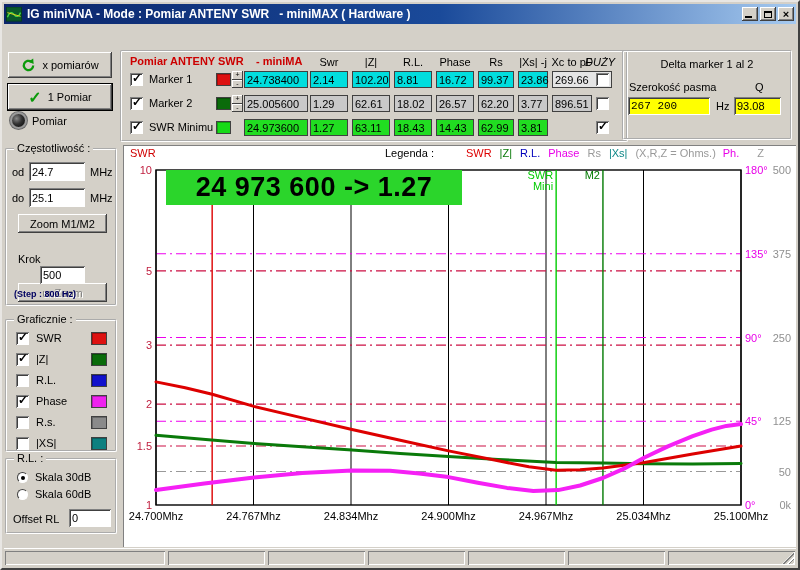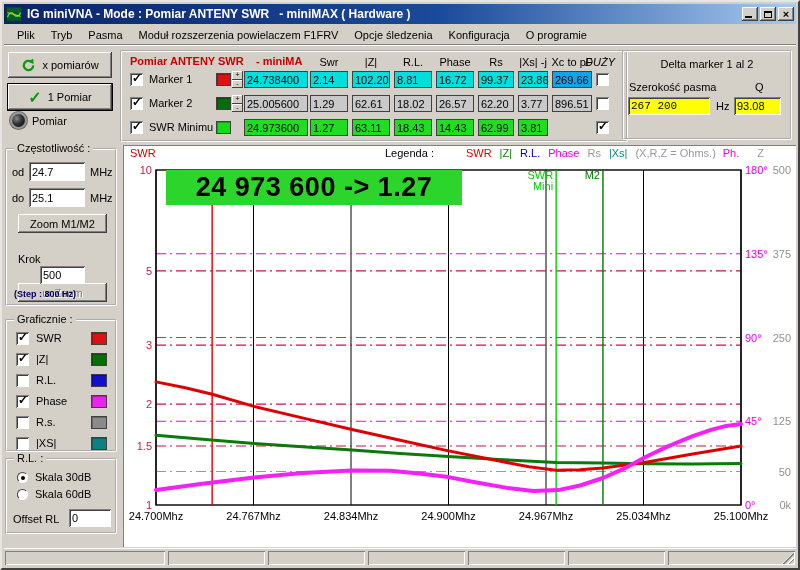--- a/index.html
+++ b/index.html
@@ -86,29 +86,20 @@
         <span class="glyph-min"></span>
       </span>
     <span class="tbtn">
         <span class="glyph-max"></span>
       </span>
     <span class="tbtn">
         <span>×</span>
       </span>
   </div>
 
-  <div class="menubar" id="menu-items">
-      <span class="mitem">Plik</span>
-      <span class="mitem">Tryb</span>
-      <span class="mitem">Pasma</span>
-      <span class="mitem">Moduł rozszerzenia powielaczem F1FRV</span>
-      <span class="mitem">Opcje śledzenia</span>
-      <span class="mitem">Konfiguracja</span>
-      <span class="mitem">O programie</span>
-    </div>
 
   <div class="btn" style="position:absolute;left:6px;top:50px;width:104px;height:26px;">
     <svg width="15" height="15" viewBox="0 0 16 16">
       <path d="M13 8a5 5 0 1 1-2-4" stroke="#0a9a0a" stroke-width="2.4" fill="none"></path>
       <polygon points="13,0.5 13.5,6.5 8,4" fill="#0a9a0a"></polygon>
     </svg>
     <span>x pomiarów</span>
   </div>
   <div class="btn default" style="position:absolute;left:6px;top:82px;width:104px;height:26px;">
     <span style="color:#0a9a0a;font-weight:bold;font-size:16px;">✓</span>
@@ -140,21 +131,21 @@
             <span>+</span>
             <span>-</span>
           </div>
           <div class="mcell" style="left: 122px; top: 0px; width: 64px; background: rgb(0, 222, 222);">24.738400</div>
           <div class="mcell" style="left: 188px; top: 0px; width: 38px; background: rgb(0, 222, 222);">2.14</div>
           <div class="mcell" style="left: 230px; top: 0px; width: 38px; background: rgb(0, 222, 222);">102.20</div>
           <div class="mcell" style="left: 272px; top: 0px; width: 38px; background: rgb(0, 222, 222);">8.81</div>
           <div class="mcell" style="left: 314px; top: 0px; width: 38px; background: rgb(0, 222, 222);">16.72</div>
           <div class="mcell" style="left: 356px; top: 0px; width: 36px; background: rgb(0, 222, 222);">99.37</div>
           <div class="mcell" style="left: 396px; top: 0px; width: 30px; background: rgb(0, 222, 222);">23.86</div>
-          <div class="mcell" style="left: 430px; top: 0px; width: 40px; background: #0ea5e9;">269.66</div>
+          <div class="mcell" style="left: 430px; top: 0px; width: 60px; background: #e5e5e5;">269.66</div>
           <span class="cb" style="position: absolute; left: 474px; top: 2px;"></span>
         </div>
         <div class="mrow" style="left: 0px; top: 43px; width: 508px; border-radius: 7px;">
           <span class="cb checked" style="position: absolute; left: 8px; top: 2px;"></span>
           <span class="lbl" style="position: absolute; left: 27px; top: 2px;">Marker 2</span>
           <span class="swatch" style="position: absolute; left: 94px; top: 2px; width: 15px; height: 13px; background: rgb(10, 107, 10);"></span>
           <div class="spin" style="position: absolute; left: 110px; top: 0px;">
             <span>+</span>
             <span>-</span>
           </div>

